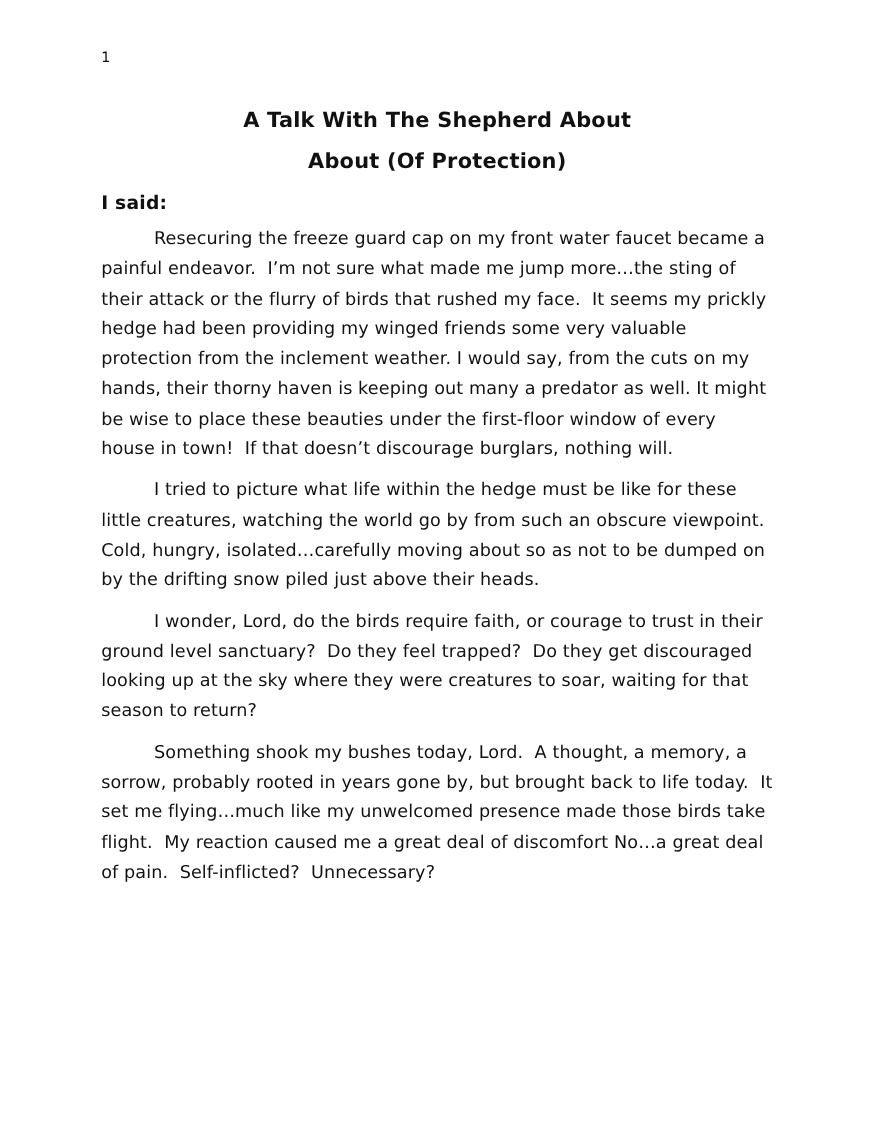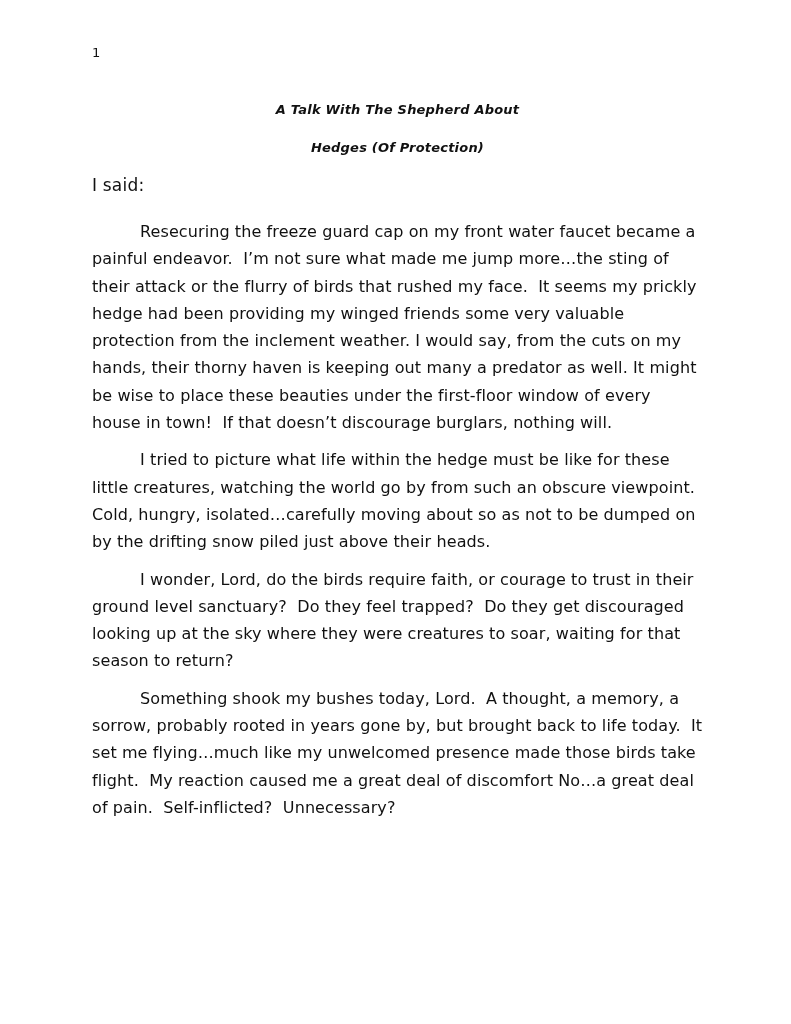--- a/index.html
+++ b/index.html
@@ -22,32 +22,31 @@
     font-size: 13px;
     line-height: 18px;
     margin: 0 0 34px 0;
     color: #111111;
   }
   .title-block {
     text-align: center;
     margin: 0 0 6px 0;
   }
   .title-line {
-    font-size: 13px;
+    font-size: 19px;
     font-weight: bold;
     line-height: 27px;
     margin: 0 0 11px 0;
     letter-spacing: 0.2px;
-    font-style: italic;
   }
   .speaker {
     font-size: 17px;
-    font-weight: normal;
+    font-weight: bold;
     line-height: 27px;
-    margin: 0 0 19px 0;
+    margin: 0 0 4px 0;
     letter-spacing: 0.2px;
   }
   .body-text p {
     font-size: 16px;
     line-height: 27.3px;
     margin: 0 0 10px 0;
     text-indent: 48px;
     letter-spacing: 0.1px;
     white-space: pre-wrap;
     max-width: 615px;
@@ -55,21 +54,21 @@
 </style>
 </head>
 <body>
 
 <div class="page">
 
   <div class="page-number">1</div>
 
   <div class="title-block">
     <div class="title-line">A Talk With The Shepherd About</div>
-    <div class="title-line">Hedges (Of Protection)</div>
+    <div class="title-line">About (Of Protection)</div>
   </div>
 
   <div class="speaker">I said:</div>
 
   <div class="body-text">
     <p>Resecuring the freeze guard cap on my front water faucet became a painful endeavor.  I’m not sure what made me jump more…the sting of their attack or the flurry of birds that rushed my face.  It seems my prickly hedge had been providing my winged friends some very valuable protection from the inclement weather. I would say, from the cuts on my hands, their thorny haven is keeping out many a predator as well. It might be wise to place these beauties under the first-floor window of every house in town!  If that doesn’t discourage burglars, nothing will.</p>
     <p>I tried to picture what life within the hedge must be like for these little creatures, watching the world go by from such an obscure viewpoint.  Cold, hungry, isolated…carefully moving about so as not to be dumped on by the drifting snow piled just above their heads.</p>
     <p>I wonder, Lord, do the birds require faith, or courage to trust in their ground level sanctuary?  Do they feel trapped?  Do they get discouraged looking up at the sky where they were creatures to soar, waiting for that season to return?</p>
     <p>Something shook my bushes today, Lord.  A thought, a memory, a sorrow, probably rooted in years gone by, but brought back to life today.  It set me flying…much like my unwelcomed presence made those birds take flight.  My reaction caused me a great deal of discomfort No…a great deal of pain.  Self-inflicted?  Unnecessary?</p>
   </div>

